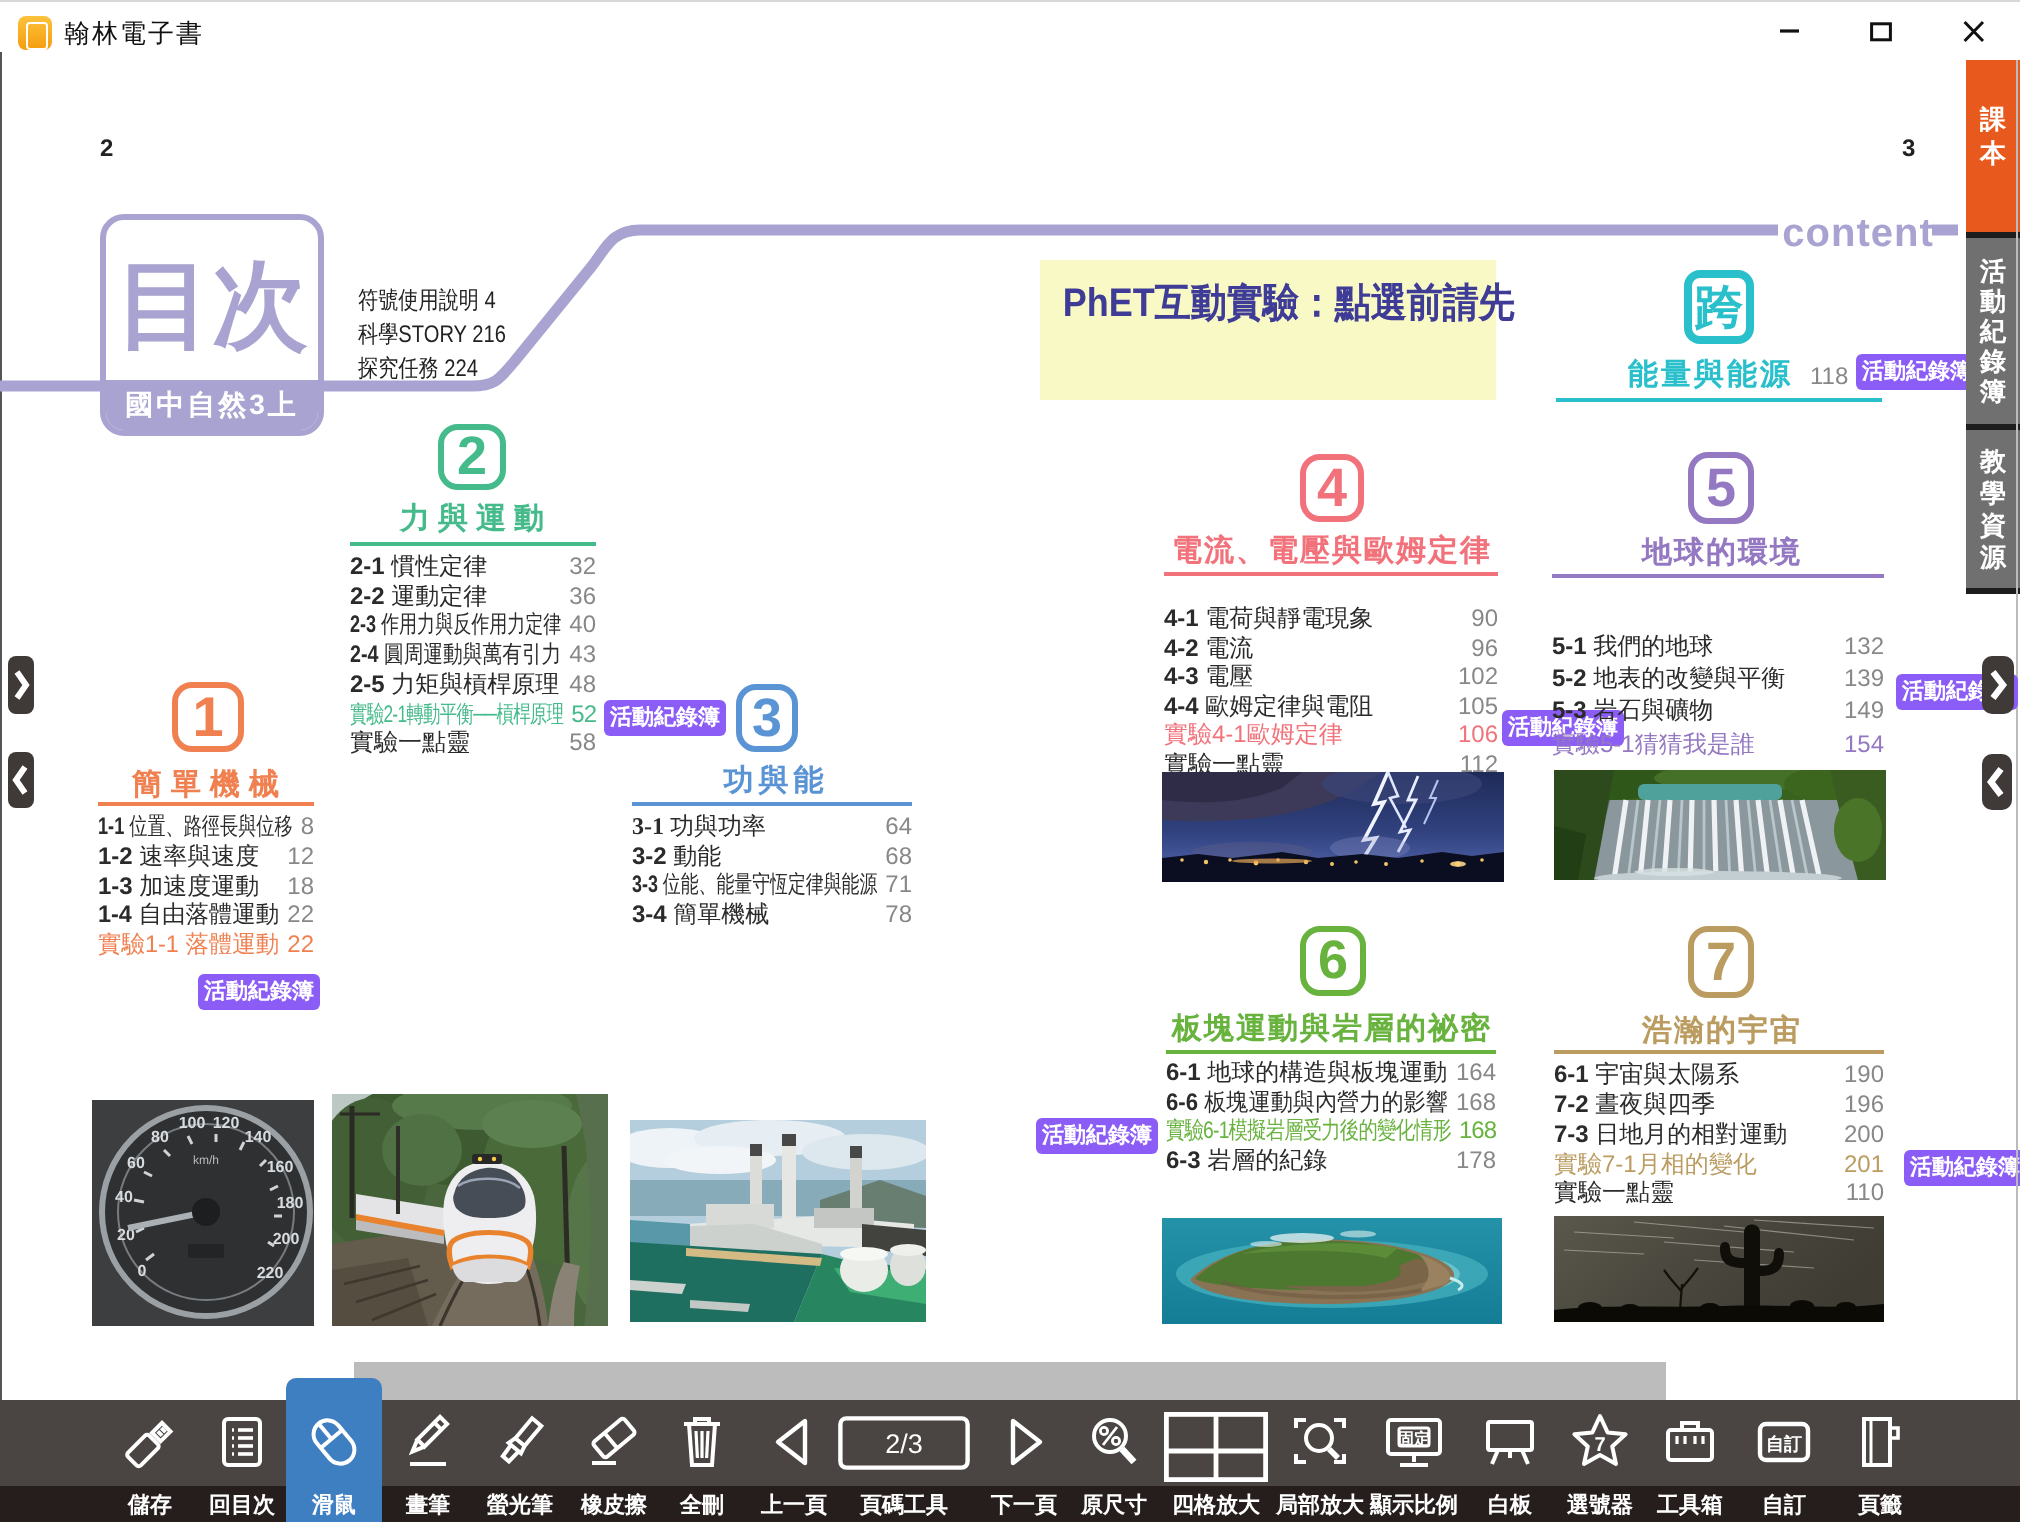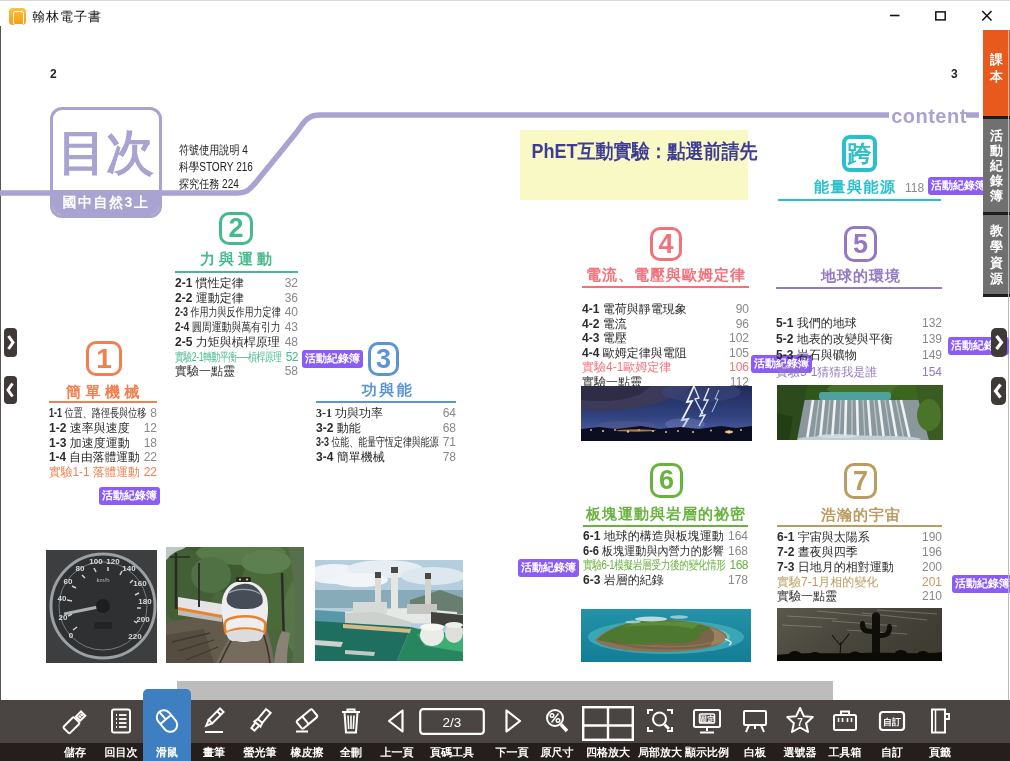--- a/index.html
+++ b/index.html
@@ -156,21 +156,21 @@
 <div class="badge" style="left:518px; top:559px;">活動紀錄簿</div>
 
 <div class="chapbox" style="left:844px; top:463px; width:33px; height:36px; border-width:3.5px; border-color:#bb9c60; color:#bb9c60; font-size:27px;">7</div>
 <div class="chaptitle" style="left:861px; top:506px; transform:translateX(-50%); font-size:15px; color:#bb9c60; letter-spacing:1px;">浩瀚的宇宙</div>
 <div class="chapline" style="left:777px; top:525px; width:165px; background:#bb9c60;"></div>
 <div class="clist" style="left:777px; top:530px; width:165px; line-height:14.85px;">
 <div class="crow"><span class="t" style="transform:scaleX(1.0);"><b>6-1</b> 宇宙與太陽系</span><span class="pg">190</span></div>
 <div class="crow"><span class="t" style="transform:scaleX(1.0);"><b>7-2</b> 晝夜與四季</span><span class="pg">196</span></div>
 <div class="crow"><span class="t" style="transform:scaleX(1.0);"><b>7-3</b> 日地月的相對運動</span><span class="pg">200</span></div>
 <div class="crow" style="color:#bb9c60;"><span class="t" style="transform:scaleX(1.0);">實驗7-1月相的變化</span><span class="pg" style="color:#bb9c60;">201</span></div>
-<div class="crow"><span class="t" style="transform:scaleX(1.0);">實驗一點靈</span><span class="pg">210</span></div>
+<div class="crow"><span class="t" style="transform:scaleX(1.0);">實驗一點靈</span><span class="pg">110</span></div>
 </div>
 <div class="badge" style="left:952px; top:575px;">活動紀錄簿</div>
 </div>
 
 <div id="photos">
 
 <svg class="abs" style="left:46px; top:550px;" width="111" height="113" viewBox="0 0 111 113">
 <rect width="111" height="113" fill="#3c3e40"></rect>
 <circle cx="57" cy="56" r="52" fill="#2e3032" stroke="#9aa0a4" stroke-width="3"></circle>
 <circle cx="57" cy="56" r="44" fill="none" stroke="#777c80" stroke-width="1"></circle>

